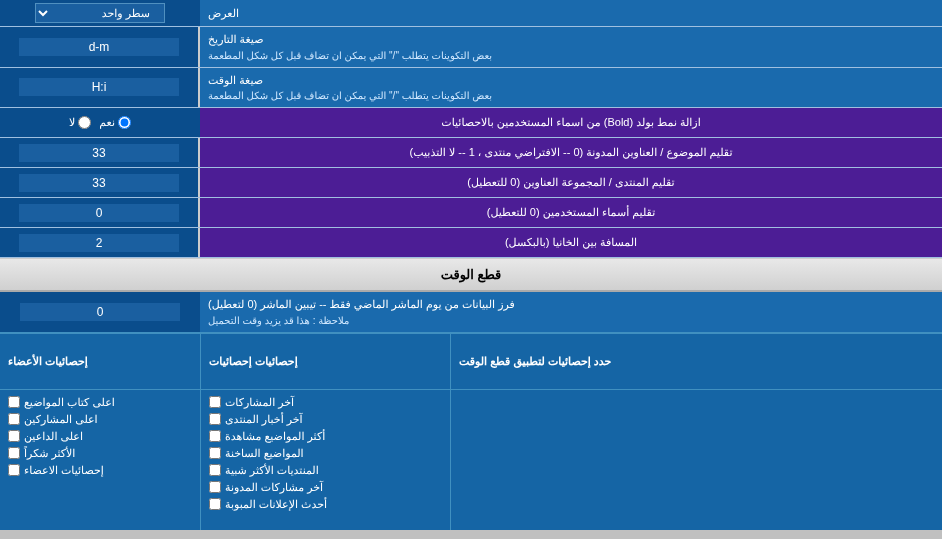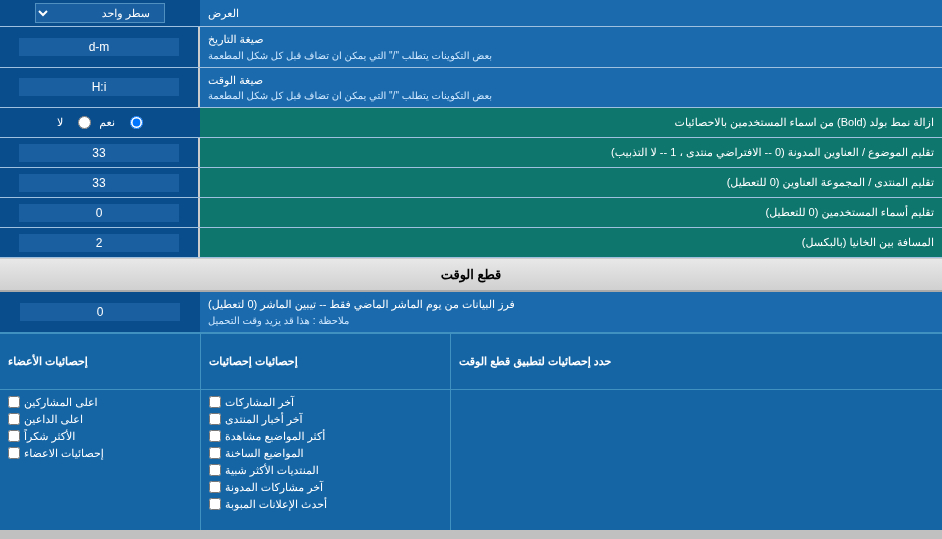--- a/index.html
+++ b/index.html
@@ -16,26 +16,26 @@
       background: #fff;
     }
     .row {
       display: flex;
       border-bottom: 1px solid #a0c0e0;
       min-height: 30px;
       align-items: stretch;
     }
     .label-cell {
       flex: 1;
-      background: #0f766e;
+      background: #4c1d95;
       color: #fff;
       padding: 4px 8px;
       display: flex;
       align-items: center;
-      justify-content: flex-start;
+      justify-content: center;
       text-align: right;
       font-size: 11px;
       line-height: 1.4;
     }
     .input-cell {
       width: 200px;
       background: #0a4d8c;
       display: flex;
       align-items: center;
       justify-content: center;
@@ -69,21 +69,21 @@
       align-items: center;
       justify-content: center;
       gap: 8px;
       padding: 3px 6px;
     }
     .radio-cell label {
       color: #fff;
       font-size: 11px;
       display: flex;
       align-items: center;
-      gap: 15px;
+      gap: 3px;
     }
     .bottom-row {
       display: flex;
       border-bottom: 1px solid #4090c0;
       min-height: 28px;
       align-items: stretch;
     }
     .bottom-input-cell {
       width: 200px;
       background: #0a4d8c;
@@ -319,20 +319,24 @@
           <input type="checkbox" style="">
         </div>
         <div class="checkbox-item">
           <span>أحدث الإعلانات المبوبة</span>
           <input type="checkbox" style="">
         </div>
       </div>
 
       <div style="width:200px; padding:4px 8px;">
         <div class="checkbox-item">
+          <span>اعلى كتاب المواضيع</span>
+          <input type="checkbox" style="">
+        </div>
+        <div class="checkbox-item">
           <span>اعلى المشاركين</span>
           <input type="checkbox" style="">
         </div>
         <div class="checkbox-item">
           <span>اعلى الداعين</span>
           <input type="checkbox" style="">
         </div>
         <div class="checkbox-item">
           <span>الأكثر شكراً</span>
           <input type="checkbox" style="">

